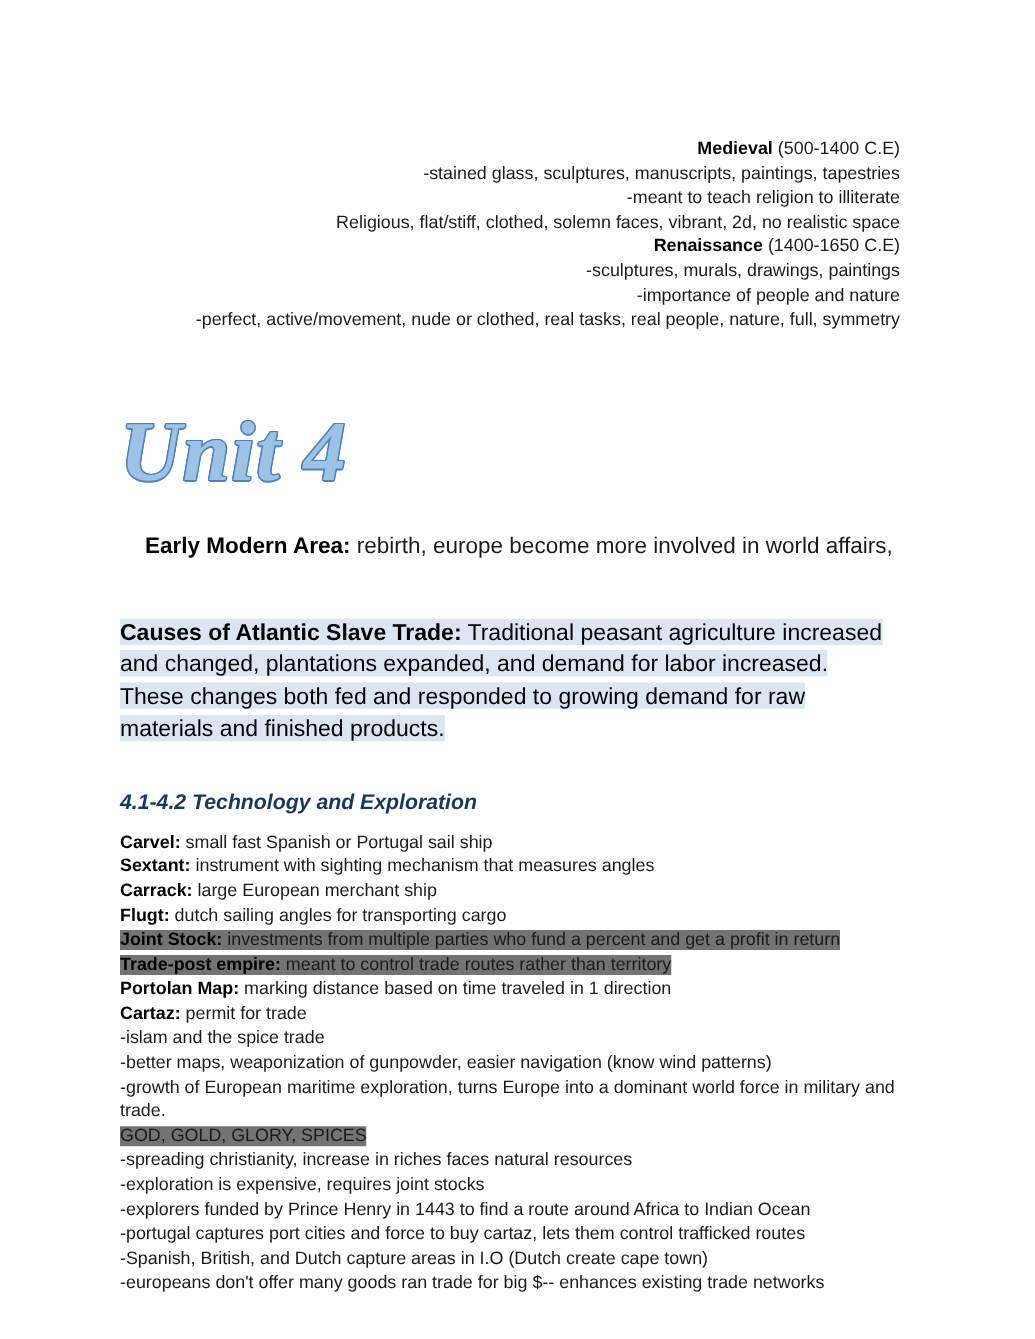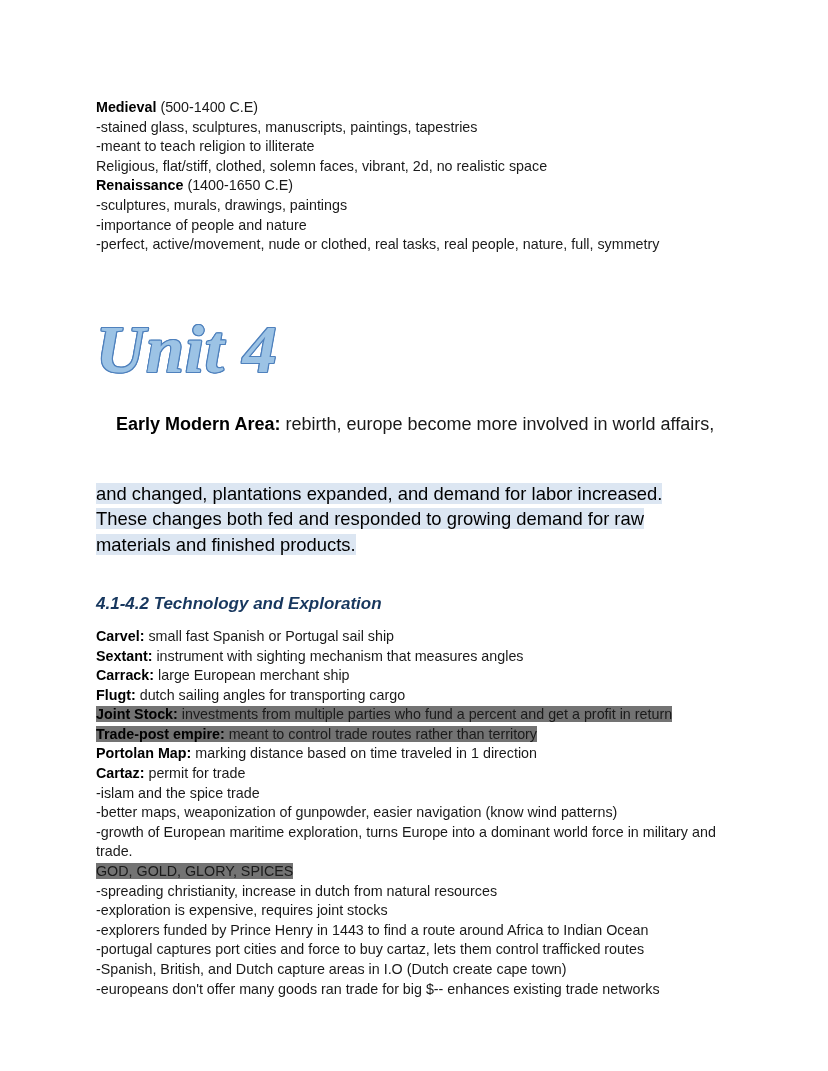--- a/index.html
+++ b/index.html
@@ -29,22 +29,23 @@
     line-height: 19.6px;
     color: #1a1a1a;
     white-space: pre-wrap;
   }
   .note b, .term-name {
     font-weight: bold;
     color: #000;
   }
 
   .block {
-    margin: 0;
+    margin: 12px;
     padding: 0;
+    text-align: right;
   }
 
   
   .intro-notes .note { display: block; }
 
   
   .unit-title-row {
     position: relative;
     height: 86px;
     margin-top: 22px;
@@ -141,20 +142,21 @@
 
   <div class="unit-title-row">
     <span class="unit-word">Unit 4</span>
   </div>
 
   <div class="lead-line note">
     <b>Early Modern Area:</b><span> rebirth, europe become more involved in world affairs,</span>
   </div>
 
   <div class="causes-para" id="causes-para">
+      <div><span class="hl"><b>Causes of Atlantic Slave Trade:</b><span> Traditional peasant agriculture increased</span></span></div>
       <div><span class="hl"><span>and changed, plantations expanded, and demand for labor increased.</span></span></div>
       <div><span class="hl"><span>These changes both fed and responded to growing demand for raw</span></span></div>
       <div><span class="hl"><span>materials and finished products.</span></span></div>
     </div>
 
   <div class="section-heading">4.1-4.2 Technology and Exploration</div>
 
   <div class="terms" id="terms-list">
       <div class="term-line"><span><b class="term-name">Carvel:</b><span> small fast Spanish or Portugal sail ship</span></span></div>
       <div class="term-line"><span><b class="term-name">Sextant:</b><span> instrument with sighting mechanism that measures angles</span></span></div>
@@ -164,21 +166,21 @@
       <div class="term-line"><span class="hl-inline"><b class="term-name">Trade-post empire:</b><span> meant to control trade routes rather than territory</span></span></div>
       <div class="term-line"><span><b class="term-name">Portolan Map:</b><span> marking distance based on time traveled in 1 direction</span></span></div>
       <div class="term-line"><span><b class="term-name">Cartaz:</b><span> permit for trade</span></span></div>
     </div>
 
   <div class="bullets" id="bullets-list">
       <div class="bullet-line wrap"><span>-islam and the spice trade</span></div>
       <div class="bullet-line wrap"><span>-better maps, weaponization of gunpowder, easier navigation (know wind patterns)</span></div>
       <div class="bullet-line wrap"><span>-growth of European maritime exploration, turns Europe into a dominant world force in military and trade.</span></div>
       <div class="bullet-line wrap"><span class="hl-inline">GOD, GOLD, GLORY, SPICES</span></div>
-      <div class="bullet-line wrap"><span>-spreading christianity, increase in dutch from natural resources</span></div>
+      <div class="bullet-line wrap"><span>-spreading christianity, increase in riches faces natural resources</span></div>
       <div class="bullet-line wrap"><span>-exploration is expensive, requires joint stocks</span></div>
       <div class="bullet-line wrap"><span>-explorers funded by Prince Henry in 1443 to find a route around Africa to Indian Ocean</span></div>
       <div class="bullet-line wrap"><span>-portugal captures port cities and force to buy cartaz, lets them control trafficked routes</span></div>
       <div class="bullet-line wrap"><span>-Spanish, British, and Dutch capture areas in I.O (Dutch create cape town)</span></div>
       <div class="bullet-line wrap"><span>-europeans don't offer many goods ran trade for big $-- enhances existing trade networks</span></div>
     </div>
 
 </div>
 
 </body></html>

